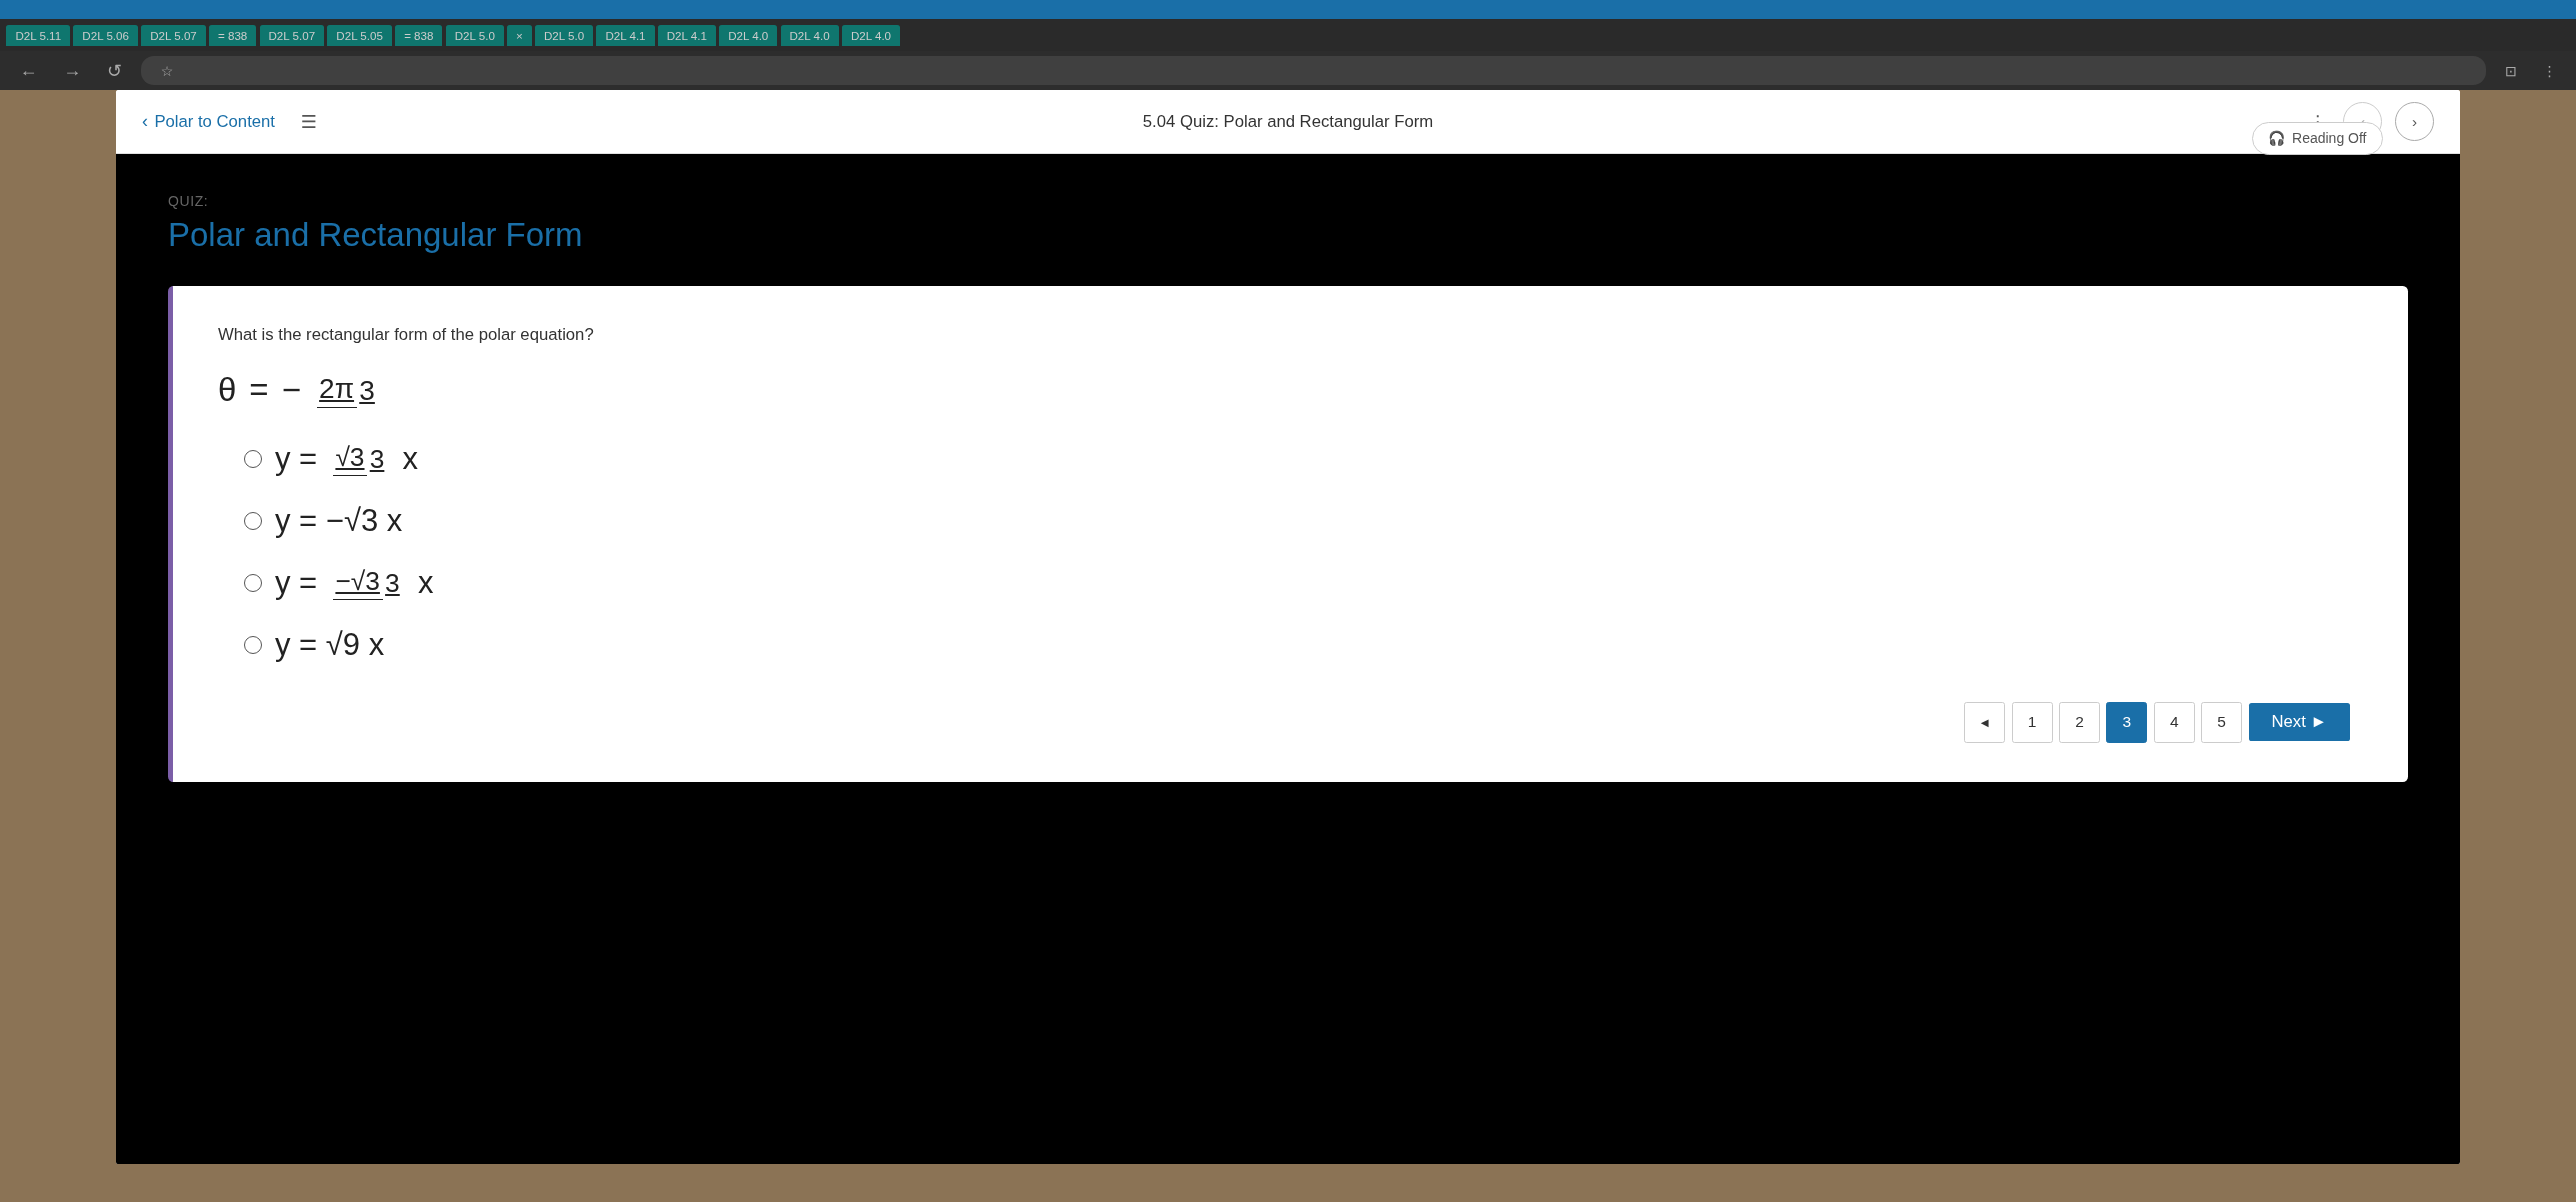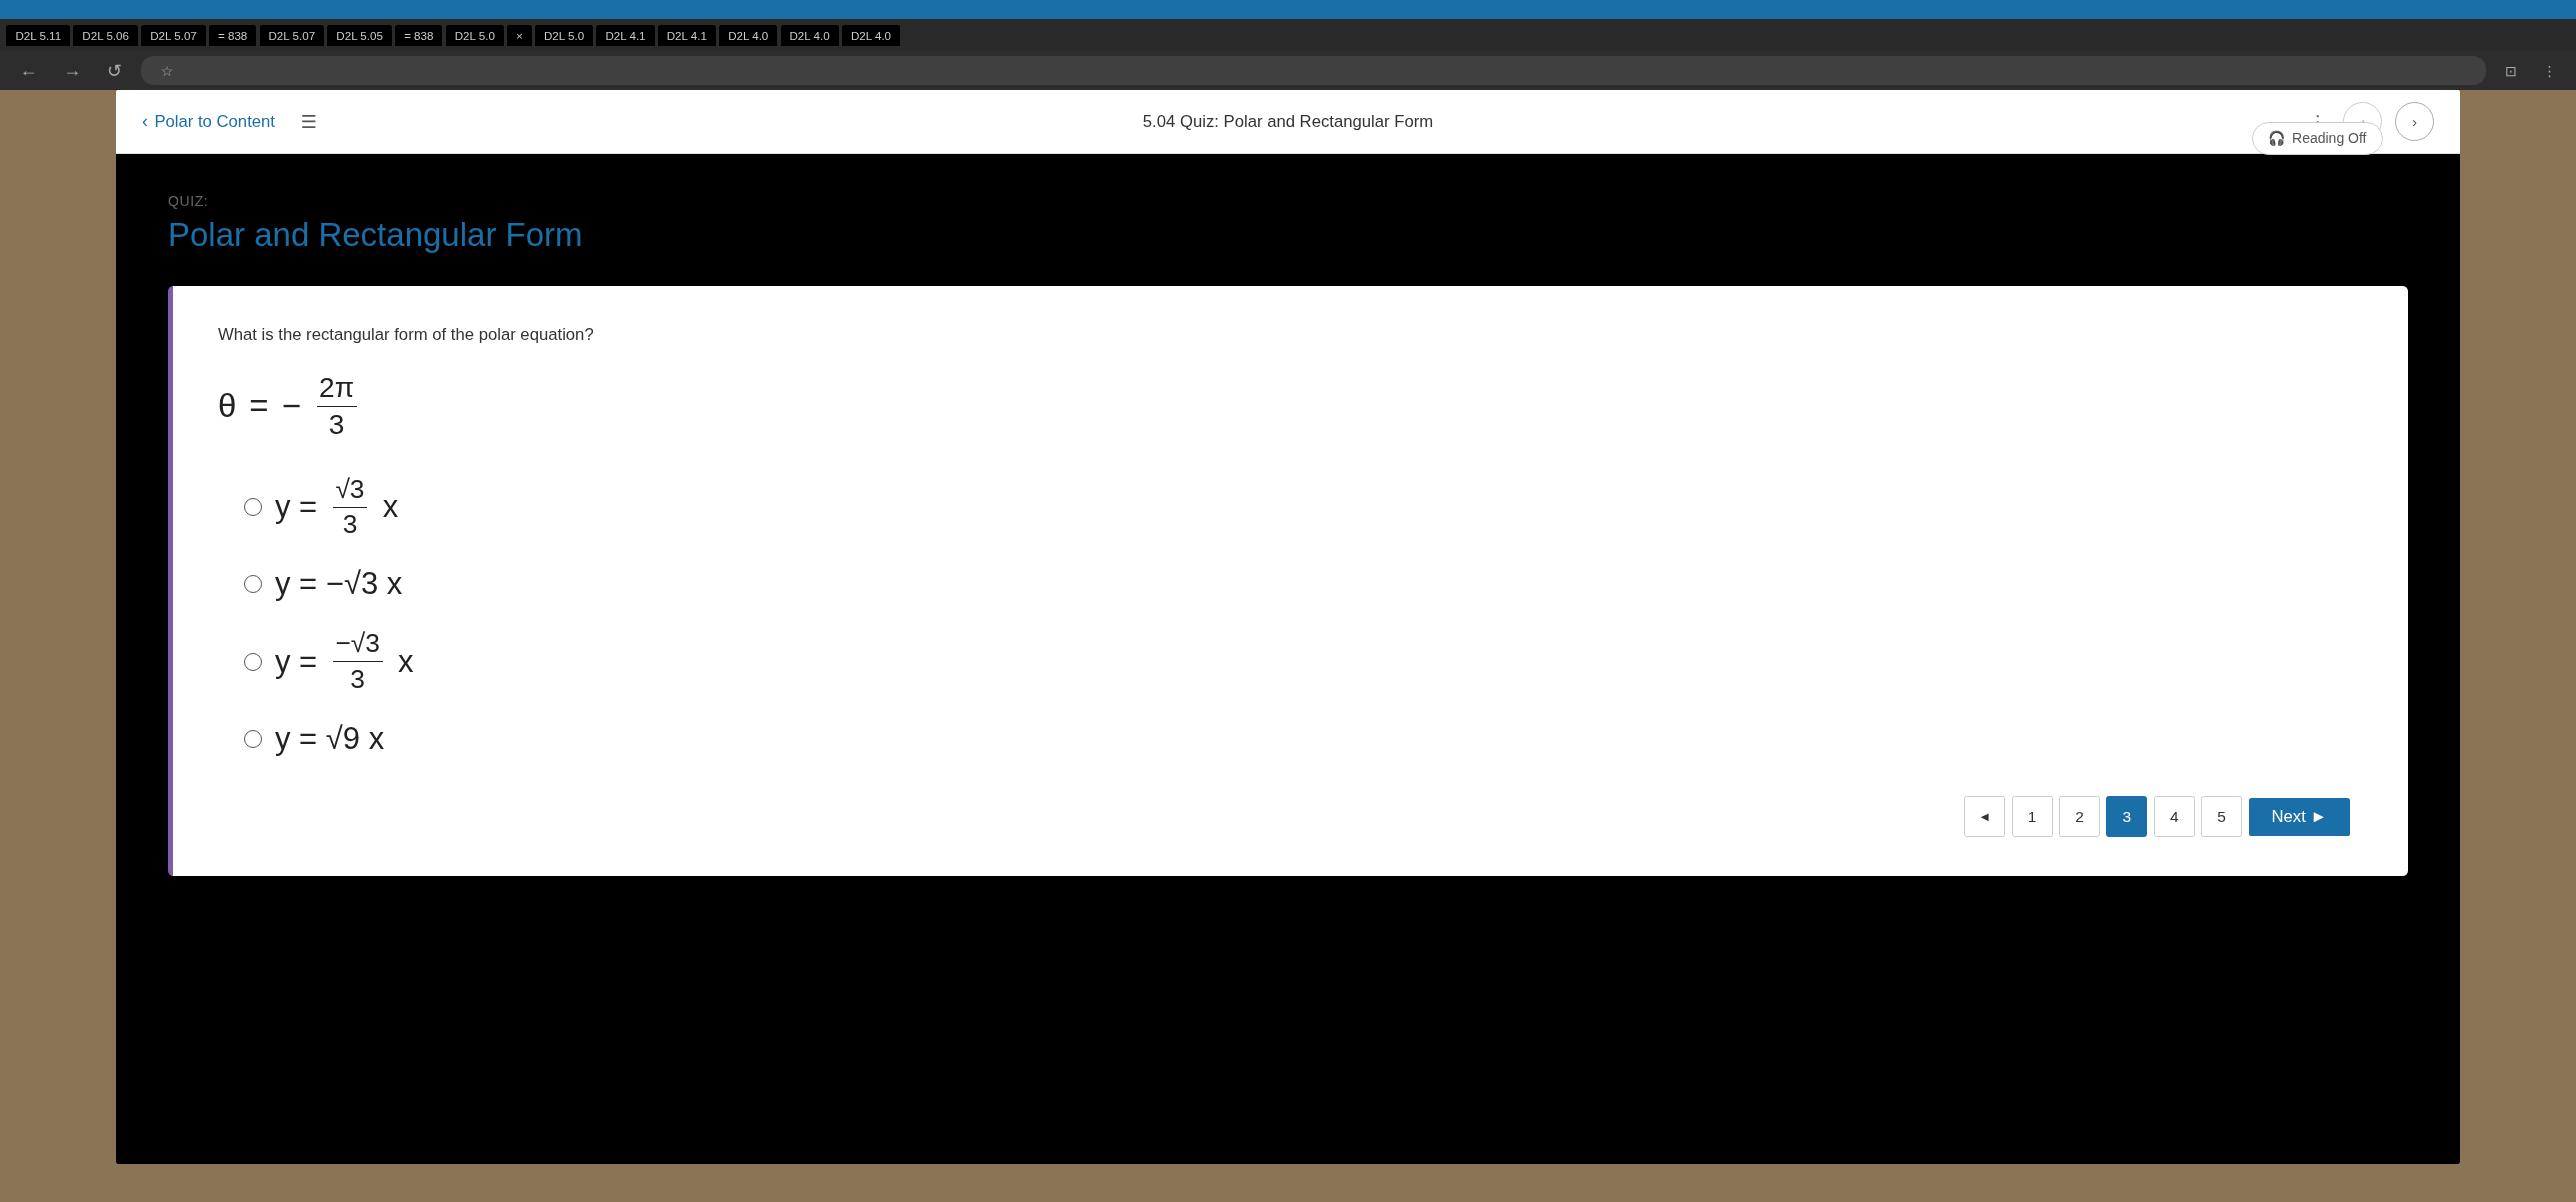--- a/index.html
+++ b/index.html
@@ -14,21 +14,21 @@
     .browser-tabs {
       background: #2a2a2a;
       height: 32px;
       display: flex;
       align-items: center;
       padding: 0 6.4px;
       gap: 3.2px;
       overflow: hidden;
     }
     .tab-item {
-      background: #000000;
+      background: #0f766e;
       color: #ccc;
       font-size: 11.6px;
       padding: 3.9px 9px;
       border-radius: 2.6px 2.6px 0 0;
       white-space: nowrap;
     }
 
     
     .address-bar {
       background: #2d2d2d;
@@ -275,25 +275,26 @@
       font-size: 16.7px;
       cursor: pointer;
       display: flex;
       align-items: center;
       gap: 6.4px;
     }
 
     
     .math-frac {
       display: inline-flex;
-      flex-direction: column;
+      flex-direction: row;
       align-items: center;
       vertical-align: middle;
       margin: 0 2.6px;
       font-size: 0.85em;
+      text-decoration: underline;
     }
     .math-frac .num {
       border-bottom: 1.3px solid currentColor;
       padding: 0 2.6px 1.3px;
       line-height: 1.2;
     }
     .math-frac .den {
       padding: 1.3px 2.6px 0;
       line-height: 1.2;
     }

